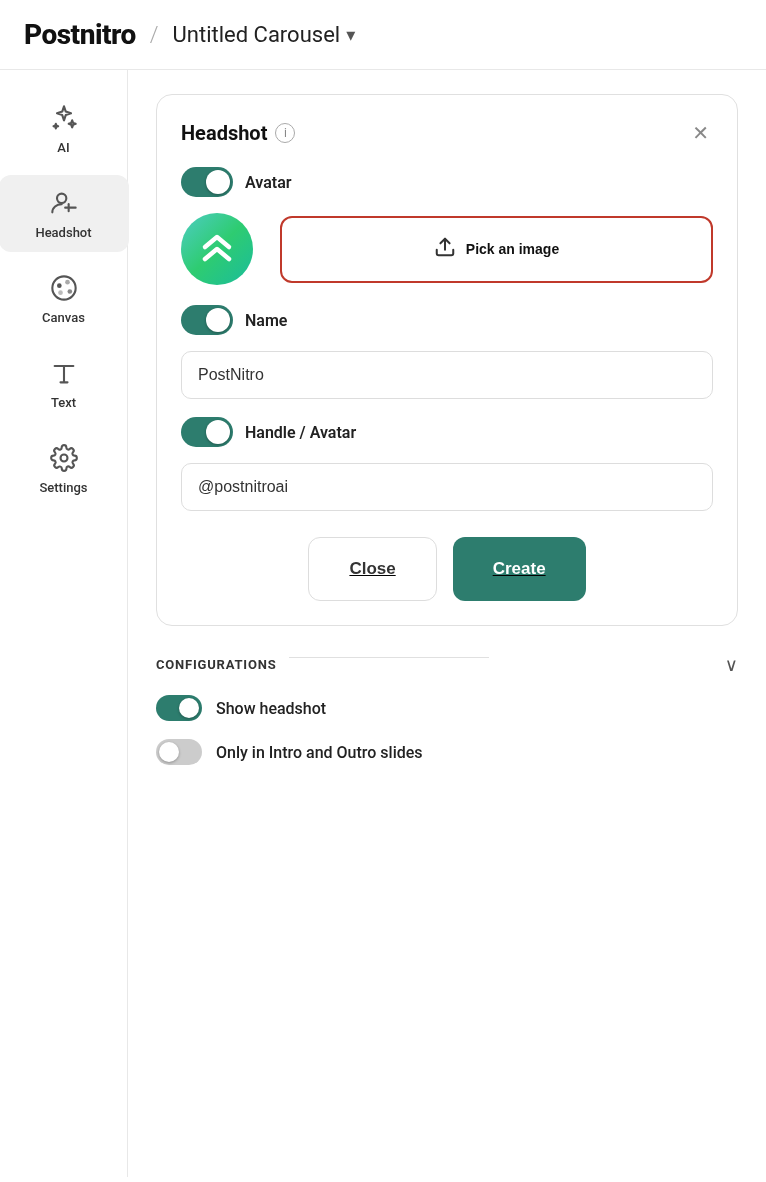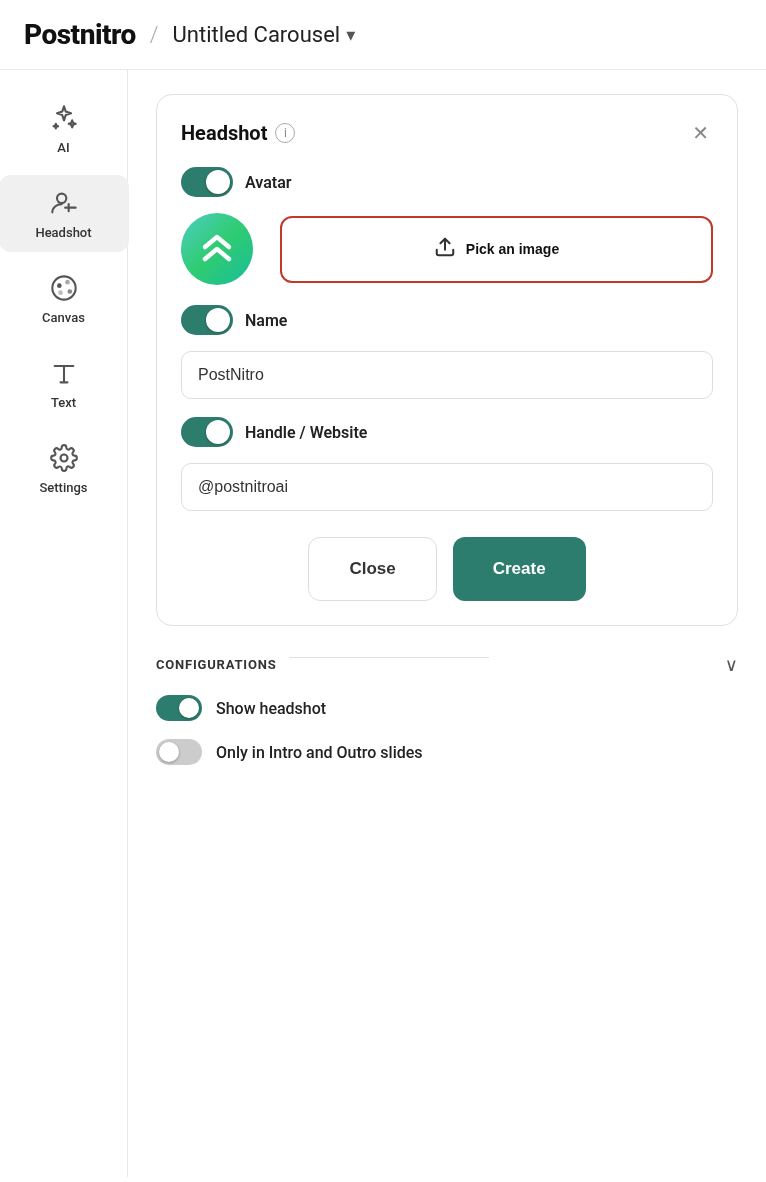--- a/index.html
+++ b/index.html
@@ -251,20 +251,21 @@
       background: #fff;
       transition: border-color 0.15s;
     }
 
     
     .action-row {
       display: flex;
       gap: 16px;
       justify-content: center;
       margin-top: 8px;
+      text-decoration: underline;
     }
     .btn-close {
       padding: 14px 40px;
       border: 1.5px solid #ddd;
       border-radius: 12px;
       background: #fff;
       font-size: 17px;
       font-weight: 600;
       color: #333;
       cursor: pointer;
@@ -493,21 +494,21 @@
       
       <input class="field-input" type="text" value="PostNitro" placeholder="PostNitro" style="">
 
       
       <div class="toggle-row">
         <div class="toggle">
           <div class="toggle-track on">
             <div class="toggle-thumb"></div>
           </div>
         </div>
-        <span class="toggle-label">Handle / Website</span>
+        <span class="toggle-label">Handle / Avatar</span>
       </div>
 
       
       <input class="field-input" type="text" value="@postnitroai" placeholder="@postnitroai" style="">
 
       
       <div class="action-row">
         <button class="btn-close">Close</button>
         <button class="btn-create">Create</button>
       </div>

